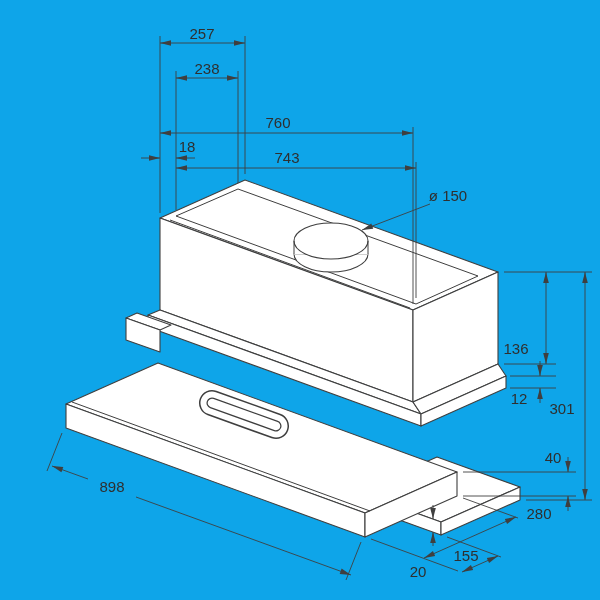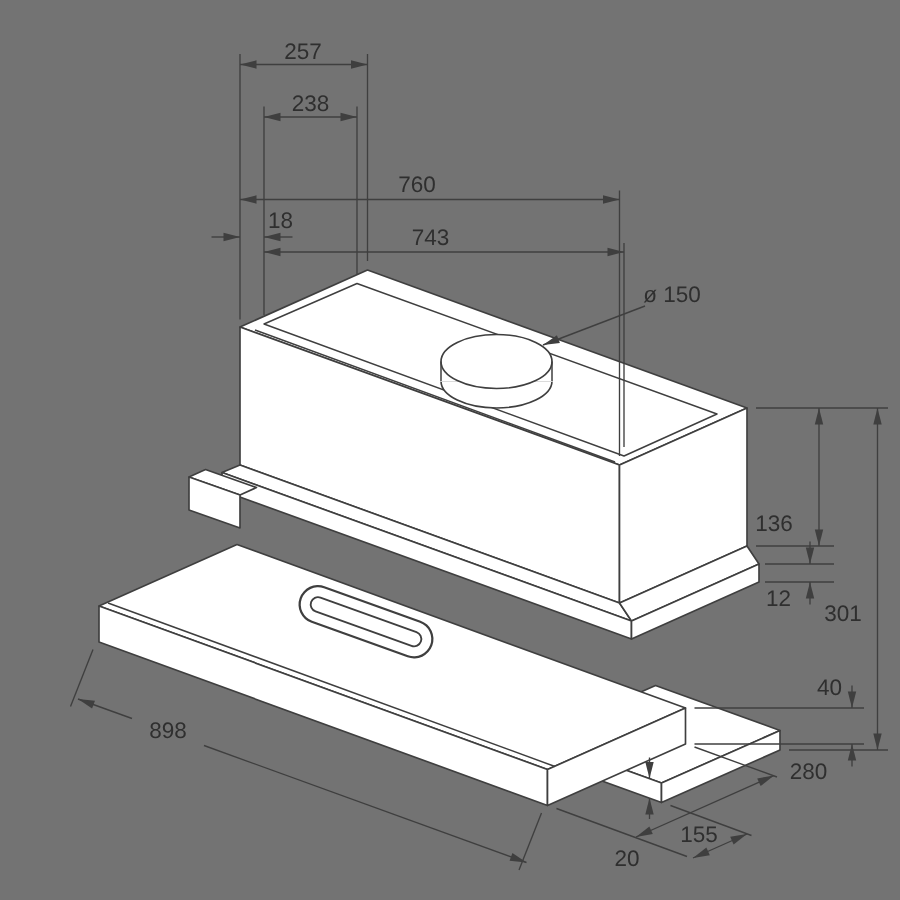--- a/index.html
+++ b/index.html
@@ -1,16 +1,16 @@
 <!DOCTYPE html>
 <html><head>
 <meta charset="utf-8">
 <style>
   html,body{margin:0;padding:0;background:#ffffff;}
-  .stage{width:600px;height:600px;background:#737373;position:relative;overflow:hidden;
+  .stage{width:600px;height:600px;background:#0ea5e9;position:relative;overflow:hidden;
          font-family:"Liberation Sans", sans-serif;}
   svg{display:block;}
   .part{fill:#ffffff;stroke:#3f3f3f;stroke-width:1.1;stroke-linejoin:round;}
   .pline{fill:none;stroke:#3f3f3f;stroke-width:1;stroke-linejoin:round;}
   .d{stroke:#3f3f3f;stroke-width:0.9;fill:none;}
   .lbl{fill:#2f2f2f;font-size:15px;font-family:"Liberation Sans", sans-serif;}
   .cap-o{stroke:#3f3f3f;stroke-width:26;stroke-linecap:round;fill:none;}
   .cap-ow{stroke:#ffffff;stroke-width:23;stroke-linecap:round;fill:none;}
   .cap-i{stroke:#3f3f3f;stroke-width:11;stroke-linecap:round;fill:none;}
   .cap-iw{stroke:#ffffff;stroke-width:8.5;stroke-linecap:round;fill:none;}

